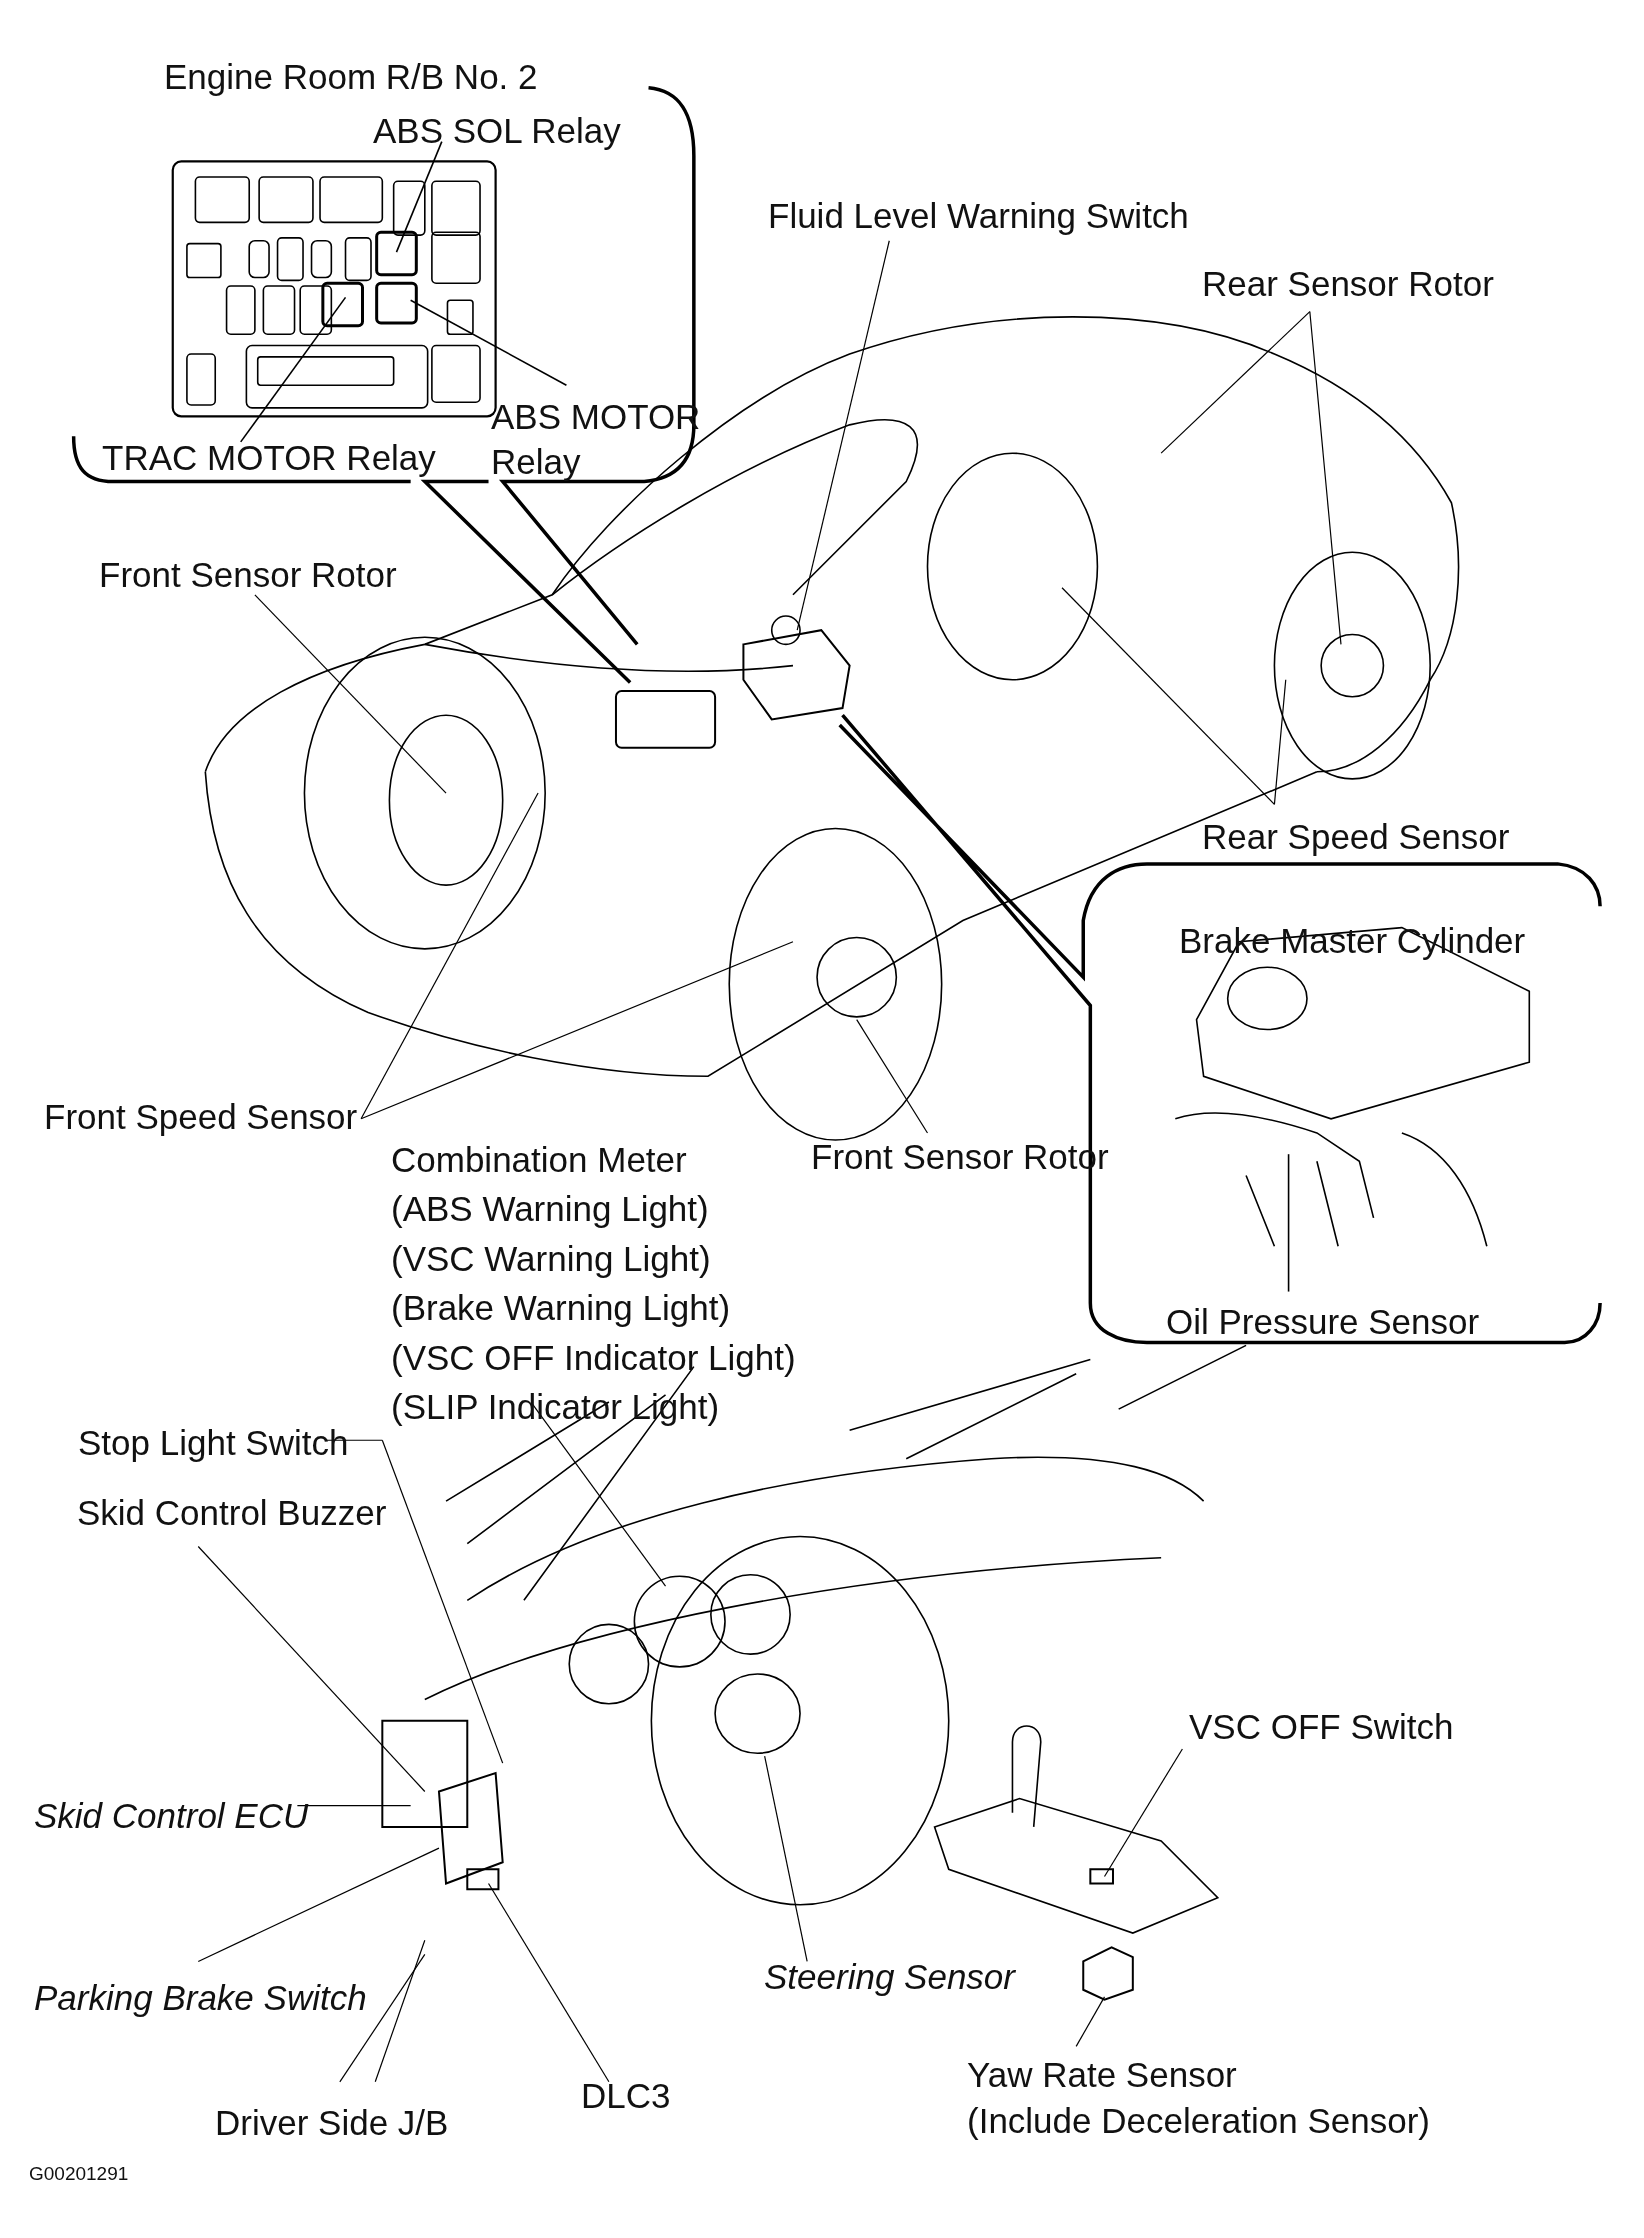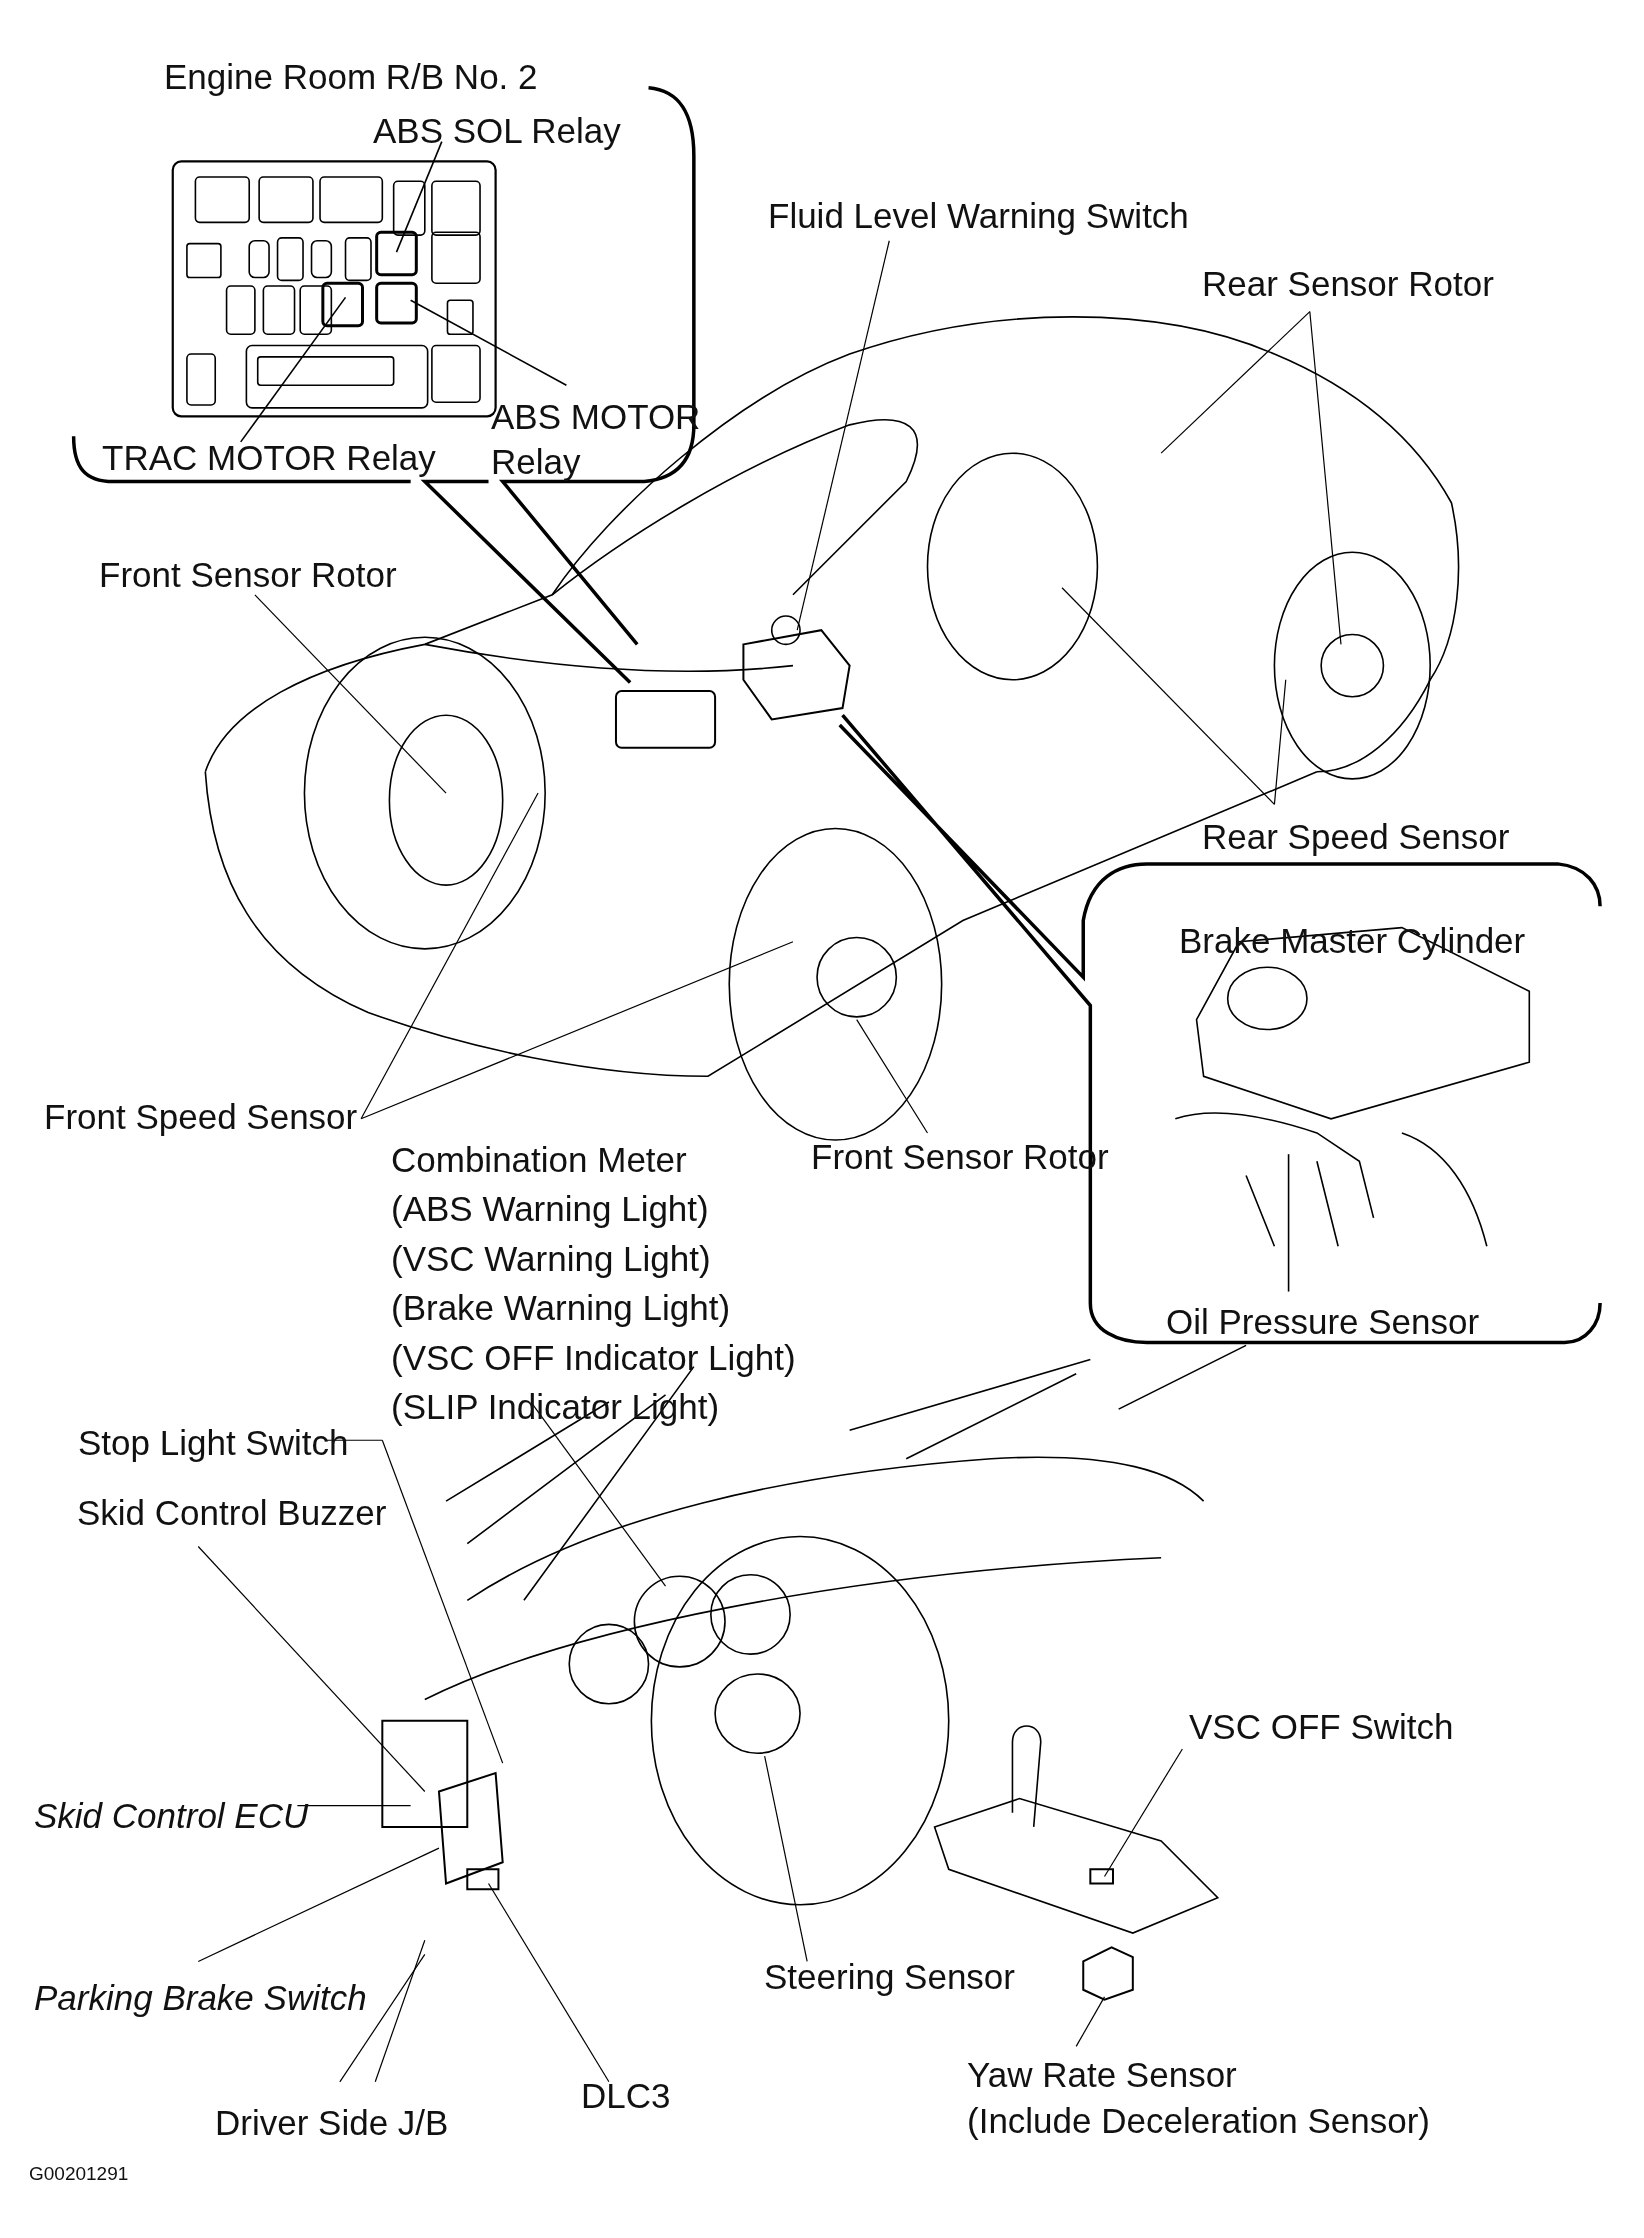--- a/index.html
+++ b/index.html
@@ -143,19 +143,19 @@
   <div>(VSC OFF Indicator Light)</div>
   <div>(SLIP Indicator Light)</div>
 </div>
 
 <div class="lbl" style="left:62px;top:1425px;margin-left:16px;">Stop Light Switch</div>
 <div class="lbl" style="left:41px;top:1495px;margin-left:36px;">Skid Control Buzzer</div>
 <div class="lbl" style="left:34px;top:1798px;font-style:italic;">Skid Control ECU</div>
 <div class="lbl" style="left:34px;top:1980px;font-style:italic;">Parking Brake Switch</div>
 <div class="lbl" style="left:215px;top:2105px;">Driver Side J/B</div>
 <div class="lbl" style="left:581px;top:2078px;">DLC3</div>
-<div class="lbl" style="left:764px;top:1959px;">Steering Sensor</div>
+<div class="lbl" style="left:764px;top:1959px;font-style:italic;">Steering Sensor</div>
 <div class="lbl" style="left:1189px;top:1709px;">VSC OFF Switch</div>
 <div class="lbl" style="left:967px;top:2057px;">Yaw Rate Sensor</div>
 <div class="lbl" style="left:967px;top:2103px;">(Include Deceleration Sensor)</div>
 
 <div class="lbl lbl-sm" style="left:29px;top:2164px;">G00201291</div>
 
 
 </body></html>

